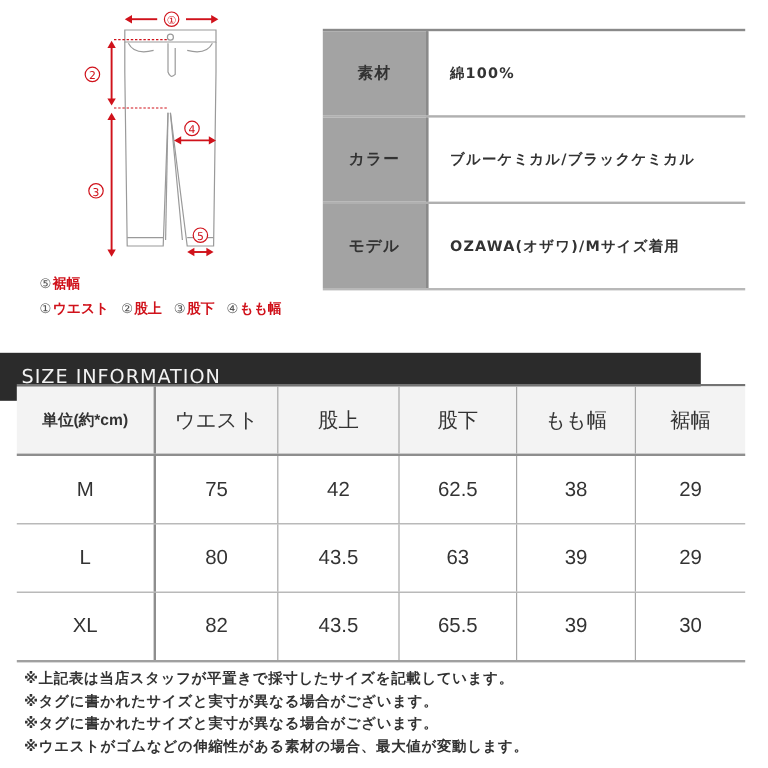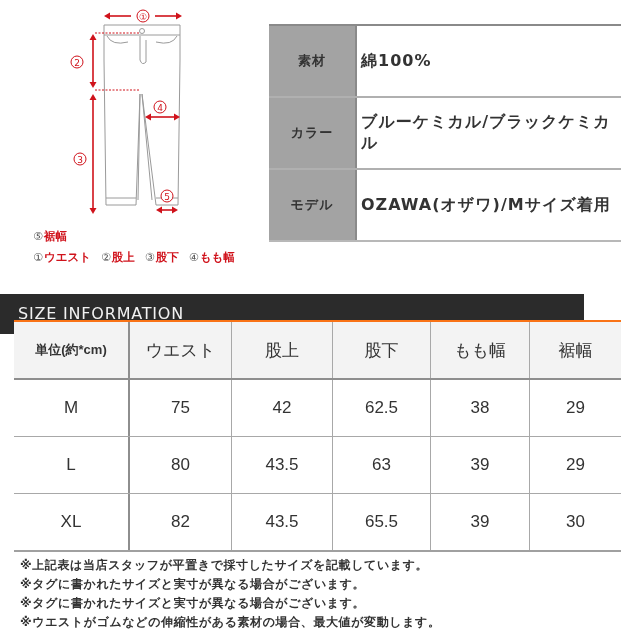--- a/index.html
+++ b/index.html
@@ -12,29 +12,29 @@
   .legend { font-size:11.5px; font-weight:bold; color:#d0121b; line-height:20px; white-space:nowrap; }
   .legend .num { color:#555; font-weight:normal; font-size:11px; margin-right:1px; }
   .legend .item { margin-right:6px; }
 
   
   #spec { left:269px; top:24px; width:352px; border-top:2px solid #8a8a8a; }
   .spec-row { display:flex; height:70px; border-bottom:2px solid #b0b0b0; }
   .spec-row:last-child { border-bottom:2px solid #b8b8b8; }
   .spec-label { width:86px; background:#a3a3a3; border-right:2px solid #8a8a8a; display:flex;
                 align-items:center; justify-content:center; font-size:13px; font-weight:bold; color:#333; letter-spacing:1px; }
-  .spec-val { flex:1; display:flex; align-items:center; padding-left:4px; font-size:16px; font-weight:bold; color:#333; letter-spacing:1px; }
+  .spec-val { flex:1; display:flex; align-items:center; padding-left:18px; font-size:12px; font-weight:bold; color:#333; letter-spacing:1px; }
 
   
   #bar { left:0; top:254px; width:584px; height:40px; background:#2b2b2b;margin-top:40px; }
   #bar span { position:absolute; left:18px; top:10px; color:#f2f2f2; font-size:16px; letter-spacing:0.8px;
               font-family:"DejaVu Sans","Liberation Sans",sans-serif; }
 
   
-  #size { left:14px; top:320px; width:607px; border-top:2px solid #f97316; }
+  #size { left:14px; top:320px; width:607px; border-top:2px solid #737373; }
   .srow { display:flex; height:56px; border-bottom:1px solid #a8a8a8; }
   .srow.head { background:#f3f3f3; height:56px; border-bottom:2px solid #8e8e8e; }
   .srow:last-child { border-bottom:2px solid #a0a0a0; }
   .scell { display:flex; align-items:center; justify-content:center; border-right:1px solid #a8a8a8;
            font-size:17px; color:#333; font-family:"Liberation Sans",sans-serif; }
   .scell:last-child { border-right:none; }
   .c0 { width:114px; } .c1 { width:101px; } .c2 { width:100px; } .c3 { width:97px; } .c4 { width:98px; } .c5 { flex:1; }
   .c0 { border-right:2px solid #8e8e8e; }
   .head .scell { font-size:17px; color:#333; }
   .head .c0 { font-size:13px; font-weight:bold; }

